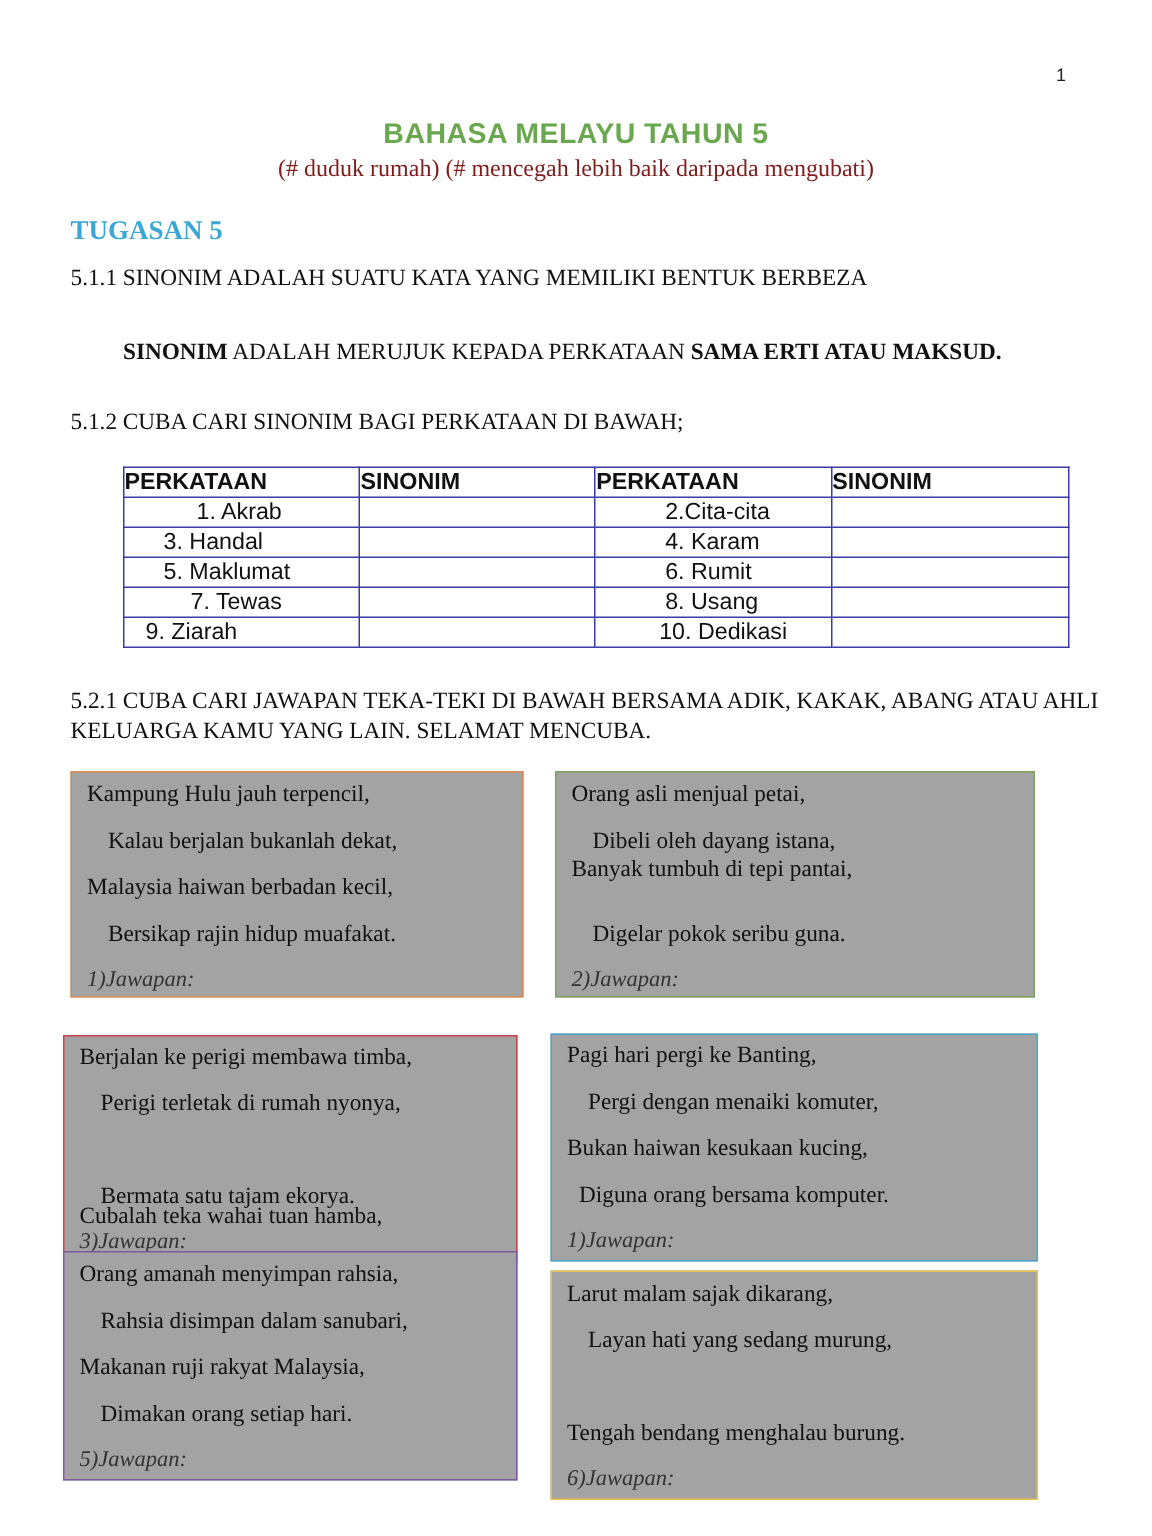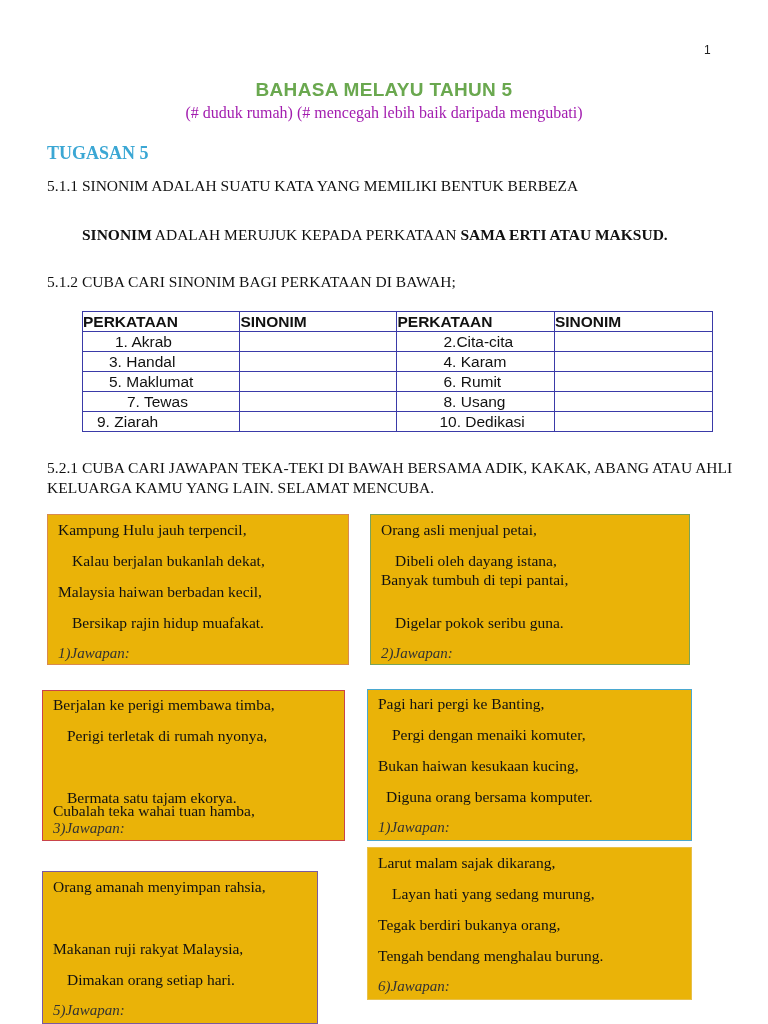--- a/index.html
+++ b/index.html
@@ -1,41 +1,41 @@
 <!DOCTYPE html>
 <html><head>
 <meta charset="utf-8">
 <style>
   html, body { margin:0; padding:0; background:#ffffff; }
   body { width:768px; height:1024px; position:relative; overflow:hidden; font-family:"Liberation Serif", serif; color:#111; }
   .page-num { position:absolute; top:43px; left:704px; font-family:"Liberation Sans", sans-serif; font-size:12px; color:#222; }
   .title { position:absolute; top:79px; left:0; width:768px; text-align:center; font-family:"Liberation Sans", sans-serif; font-weight:bold; font-size:19px; color:#6aa84f; letter-spacing:0.3px; }
-  .subtitle { position:absolute; top:104px; left:0; width:768px; text-align:center; font-size:16px; color:#a21caf; }
+  .subtitle { position:absolute; top:104px; left:0; width:768px; text-align:center; font-size:16px; color:#7f1d1d; }
   .tugasan { position:absolute; top:143px; left:47px; font-weight:bold; font-size:18px; color:#3ba7d4; }
   .para { position:absolute; left:47px; font-size:15.5px; line-height:20px; text-transform:none; }
   .p1 { top:176px; width:690px; }
   .p1 .indent { padding-left:20px; display:block; }
   .p2 { top:225px; left:82px; width:650px; }
   .p3 { top:272px; }
   .p4 { top:458px; width:690px; }
   table.syn { position:absolute; top:311px; left:82px; width:631px; border-collapse:collapse; font-family:"Liberation Sans", sans-serif; font-size:15.5px; }
   table.syn td, table.syn th { border:1px solid #3a3aa8; height:19px; padding:0; line-height:19px; }
   table.syn th { font-weight:bold; text-align:left; }
-  table.syn td.w { padding-left:32px; }
+  table.syn td.w { padding-left:48px; }
   table.syn td.w2 { padding-left:46px; }
   .c1 { width:157px; } .c2 { width:157px; } .c3 { width:157px; } .c4 { width:158px; }
-  .box { position:absolute; box-sizing:border-box; border:1.5px solid; background:#eab308; font-size:15.5px; }
+  .box { position:absolute; box-sizing:border-box; border:1.5px solid; background:#a3a3a3; font-size:15.5px; }
   .box .line { position:absolute; left:10px; white-space:nowrap; }
   .box .line.ind { left:24px; }
   .box .ans { position:absolute; left:10px; font-style:italic; color:#333; font-size:15px; }
   .b1 { left:47px; top:514px; width:302px; height:151px; border-color:#d98a4e; }
   .b2 { left:370px; top:514px; width:320px; height:151px; border-color:#7aa35a; }
   .b3 { left:42px; top:690px; width:303px; height:151px; border-color:#c9444a; }
   .b4 { left:367px; top:689px; width:325px; height:152px; border-color:#4aa8d0; }
-  .b5 { left:42px; top:871px; width:276px; height:153px; border-color:#7a5aa0; }
+  .b5 { left:42px; top:834px; width:303px; height:153px; border-color:#7a5aa0; }
   .b6 { left:367px; top:847px; width:325px; height:153px; border-color:#e8c04a; }
 </style>
 </head>
 <body>
 
 <div class="page-num">1</div>
 <div class="title">BAHASA MELAYU TAHUN 5</div>
 <div class="subtitle">(# duduk rumah) (# mencegah lebih baik daripada mengubati)</div>
 <div class="tugasan">TUGASAN 5</div>
 
@@ -117,24 +117,24 @@
 <div class="box b4">
   <div class="line" style="top:5px;">Pagi hari pergi ke Banting,</div>
   <div class="line ind" style="top:36px;">Pergi dengan menaiki komuter,</div>
   <div class="line" style="top:67px;">Bukan haiwan kesukaan kucing,</div>
   <div class="line ind" style="top:98px; left:18px;">Diguna orang bersama komputer.</div>
   <div class="ans" style="top:129px;">1)Jawapan:</div>
 </div>
 
 <div class="box b5">
   <div class="line" style="top:6px;">Orang amanah menyimpan rahsia,</div>
+  <div class="line ind" style="top:37px;">Rahsia disimpan dalam sanubari,</div>
   <div class="line" style="top:68px;">Makanan ruji rakyat Malaysia,</div>
   <div class="line ind" style="top:99px;">Dimakan orang setiap hari.</div>
   <div class="ans" style="top:130px;">5)Jawapan:</div>
 </div>
 
 <div class="box b6">
   <div class="line" style="top:6px;">Larut malam sajak dikarang,</div>
   <div class="line ind" style="top:37px;">Layan hati yang sedang murung,</div>
-  <div class="line" style="top:68px;">Tegak berdiri bukanya orang,</div>
   <div class="line" style="top:99px;">Tengah bendang menghalau burung.</div>
   <div class="ans" style="top:130px;">6)Jawapan:</div>
 </div>
 
 </body></html>

